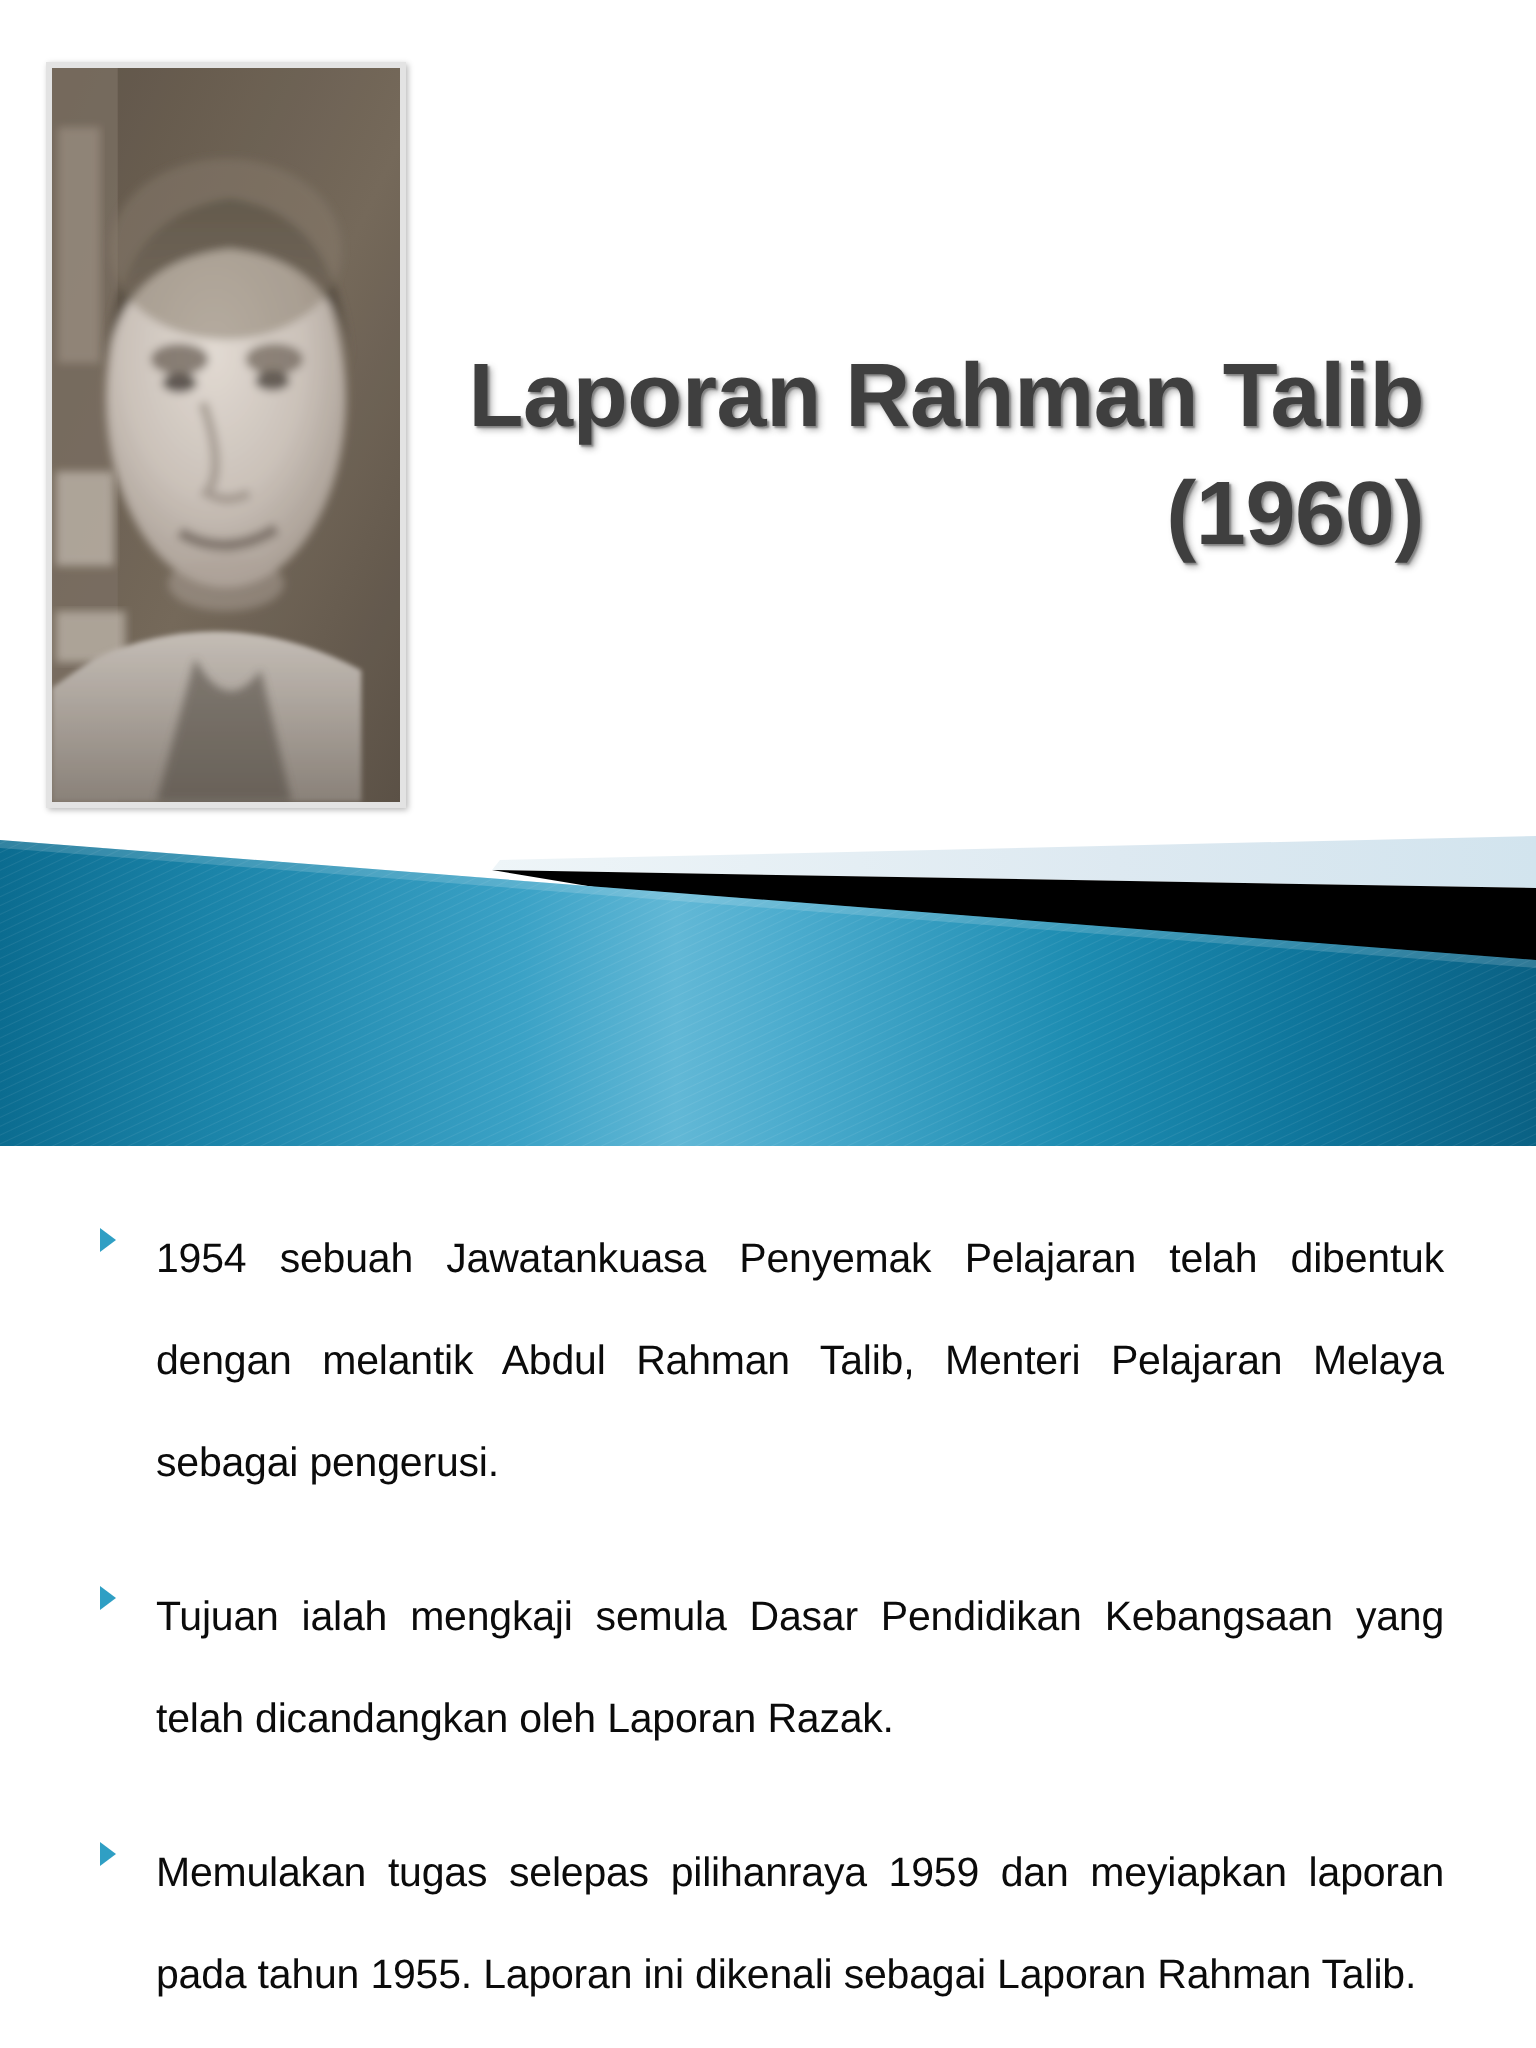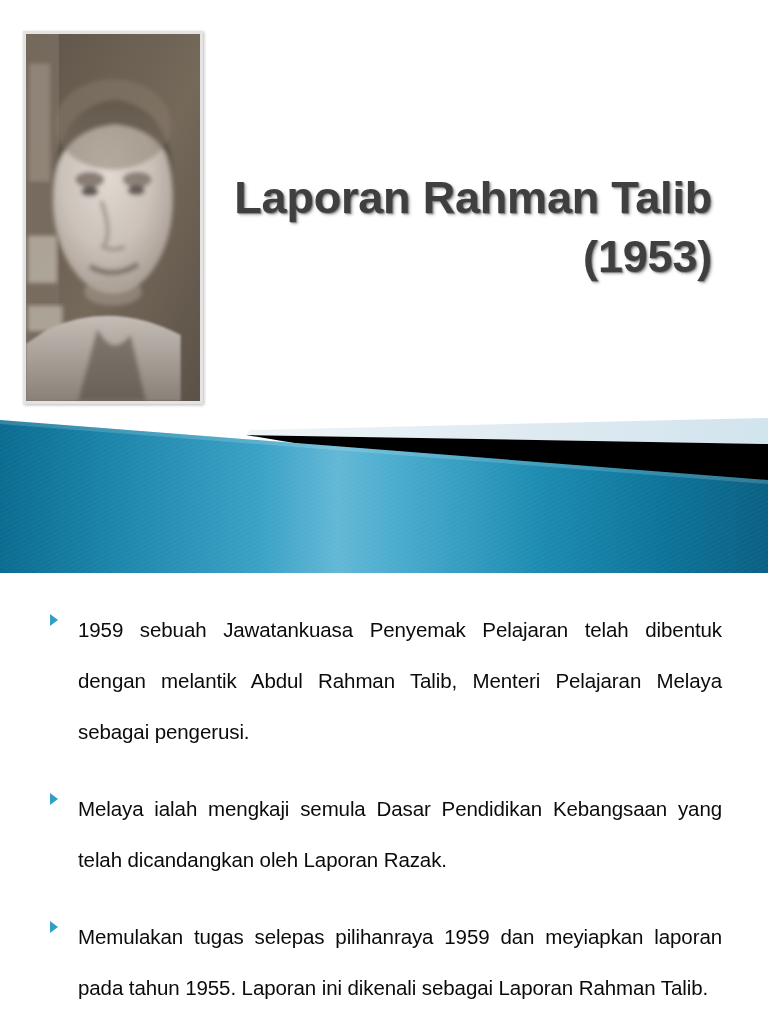--- a/index.html
+++ b/index.html
@@ -163,21 +163,21 @@
 
           <path d="M22 300 q68 -30 138 6 l0 67 l-160 0 l0 -58 z" fill="url(#shirtTone)" filter="url(#softenLite)"></path>
           <path d="M74 300 q16 30 34 6 l16 67 l-70 0 z" fill="#4b443e" opacity="0.55" filter="url(#soften)"></path>
           <rect x="0" y="0" width="180" height="373" fill="#6b5f4f" opacity="0.10"></rect>
         </svg>
       </div>
     </div>
 
     <div class="title-text">
       <span class="title-line">Laporan Rahman Talib</span>
-      <span class="title-line">(1953)</span>
+      <span class="title-line">(1960)</span>
     </div>
   </div>
 
   <div class="banner">
     <svg viewBox="0 0 768 172" preserveAspectRatio="none">
       <defs>
         <linearGradient id="tealGrad" x1="0" y1="0" x2="1" y2="0">
           <stop offset="0%" stop-color="#0b6c90"></stop>
           <stop offset="14%" stop-color="#1b84a9"></stop>
           <stop offset="34%" stop-color="#3ba2c6"></stop>
@@ -206,26 +206,26 @@
       <polygon points="0,16 768,76 768,169 0,169" fill="url(#hatch)"></polygon>
 
       <polygon points="0,16 768,76 768,80 0,20" fill="#ffffff" opacity="0.16"></polygon>
     </svg>
   </div>
 
   <div class="body-zone">
 
     <div class="bullet-row">
       <span class="bullet-mark"></span>
-      <div class="bullet-text">1959 sebuah Jawatankuasa Penyemak Pelajaran telah dibentuk dengan melantik Abdul Rahman Talib, Menteri Pelajaran Melaya sebagai pengerusi.</div>
+      <div class="bullet-text">1954 sebuah Jawatankuasa Penyemak Pelajaran telah dibentuk dengan melantik Abdul Rahman Talib, Menteri Pelajaran Melaya sebagai pengerusi.</div>
     </div>
 
     <div class="bullet-row">
       <span class="bullet-mark"></span>
-      <div class="bullet-text">Melaya ialah mengkaji semula Dasar Pendidikan Kebangsaan yang telah dicandangkan oleh Laporan Razak.</div>
+      <div class="bullet-text">Tujuan ialah mengkaji semula Dasar Pendidikan Kebangsaan yang telah dicandangkan oleh Laporan Razak.</div>
     </div>
 
     <div class="bullet-row">
       <span class="bullet-mark"></span>
       <div class="bullet-text">Memulakan tugas selepas pilihanraya 1959 dan meyiapkan laporan pada tahun 1955. Laporan ini dikenali sebagai Laporan Rahman Talib.</div>
     </div>
 
   </div>
 
 </div>

